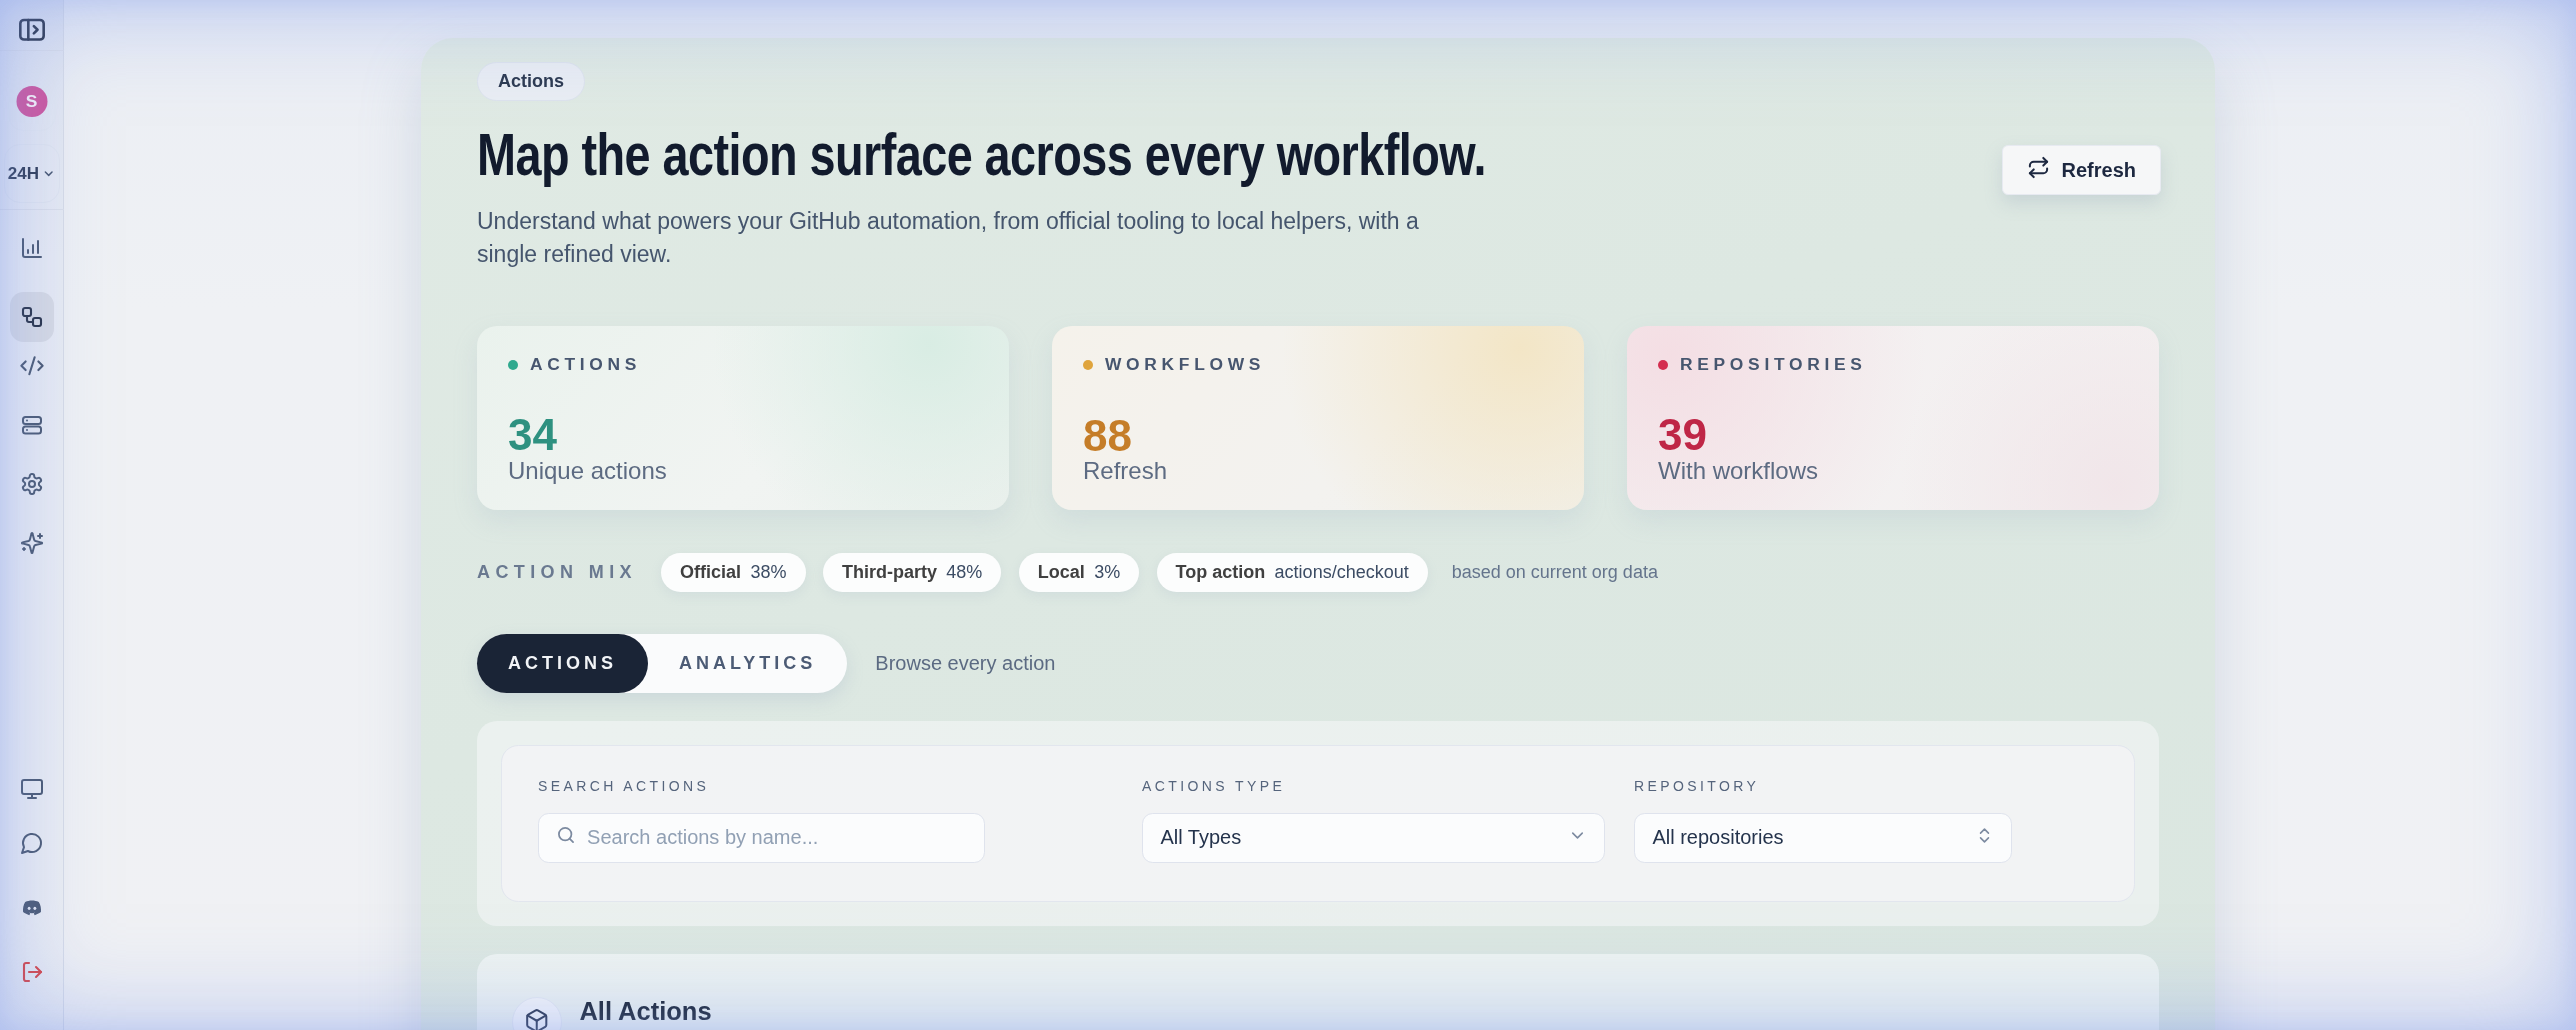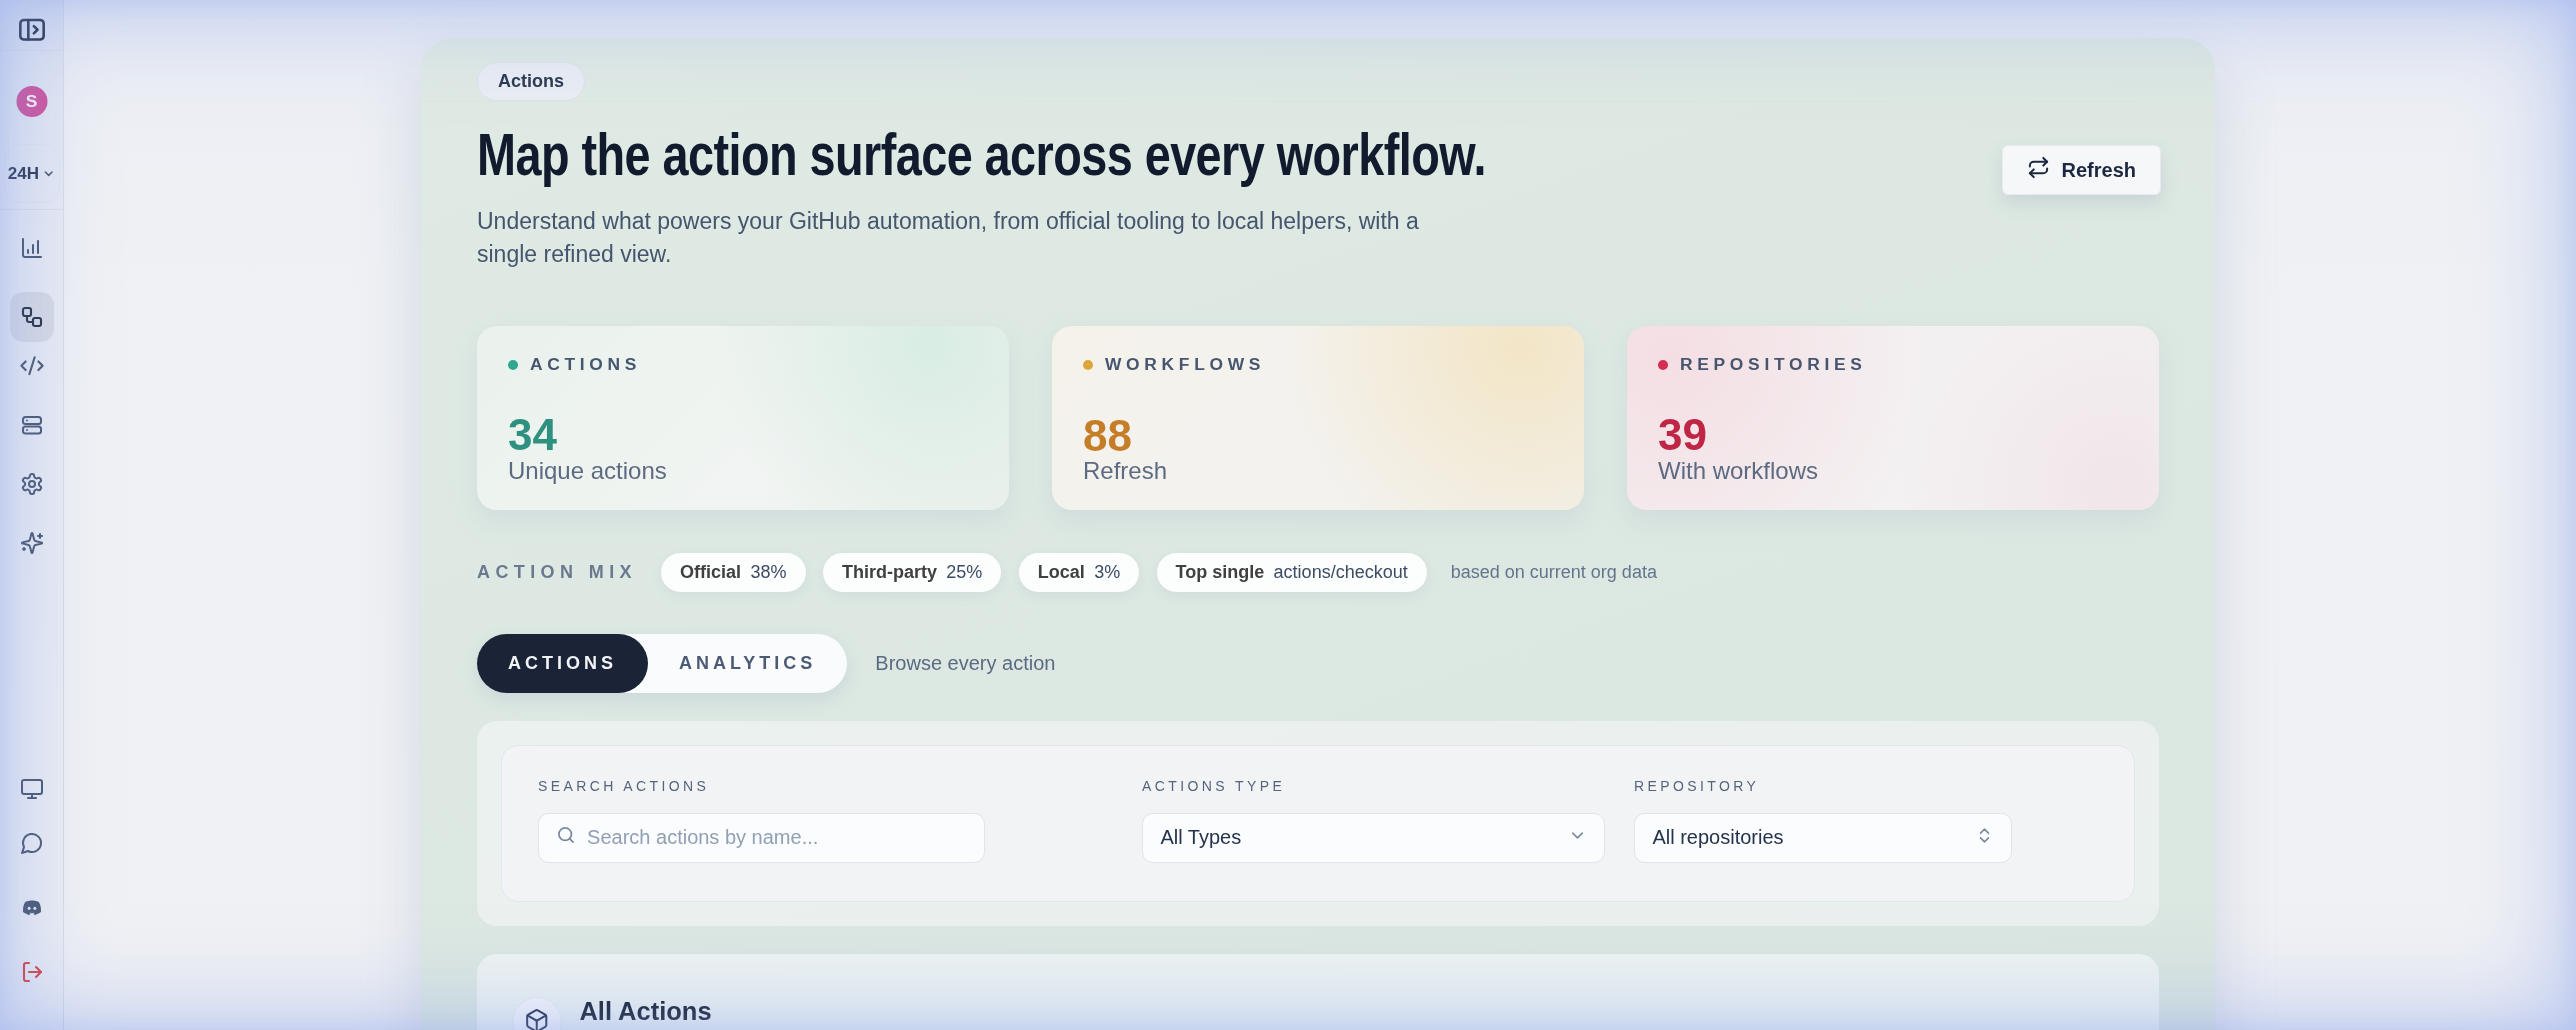--- a/index.html
+++ b/index.html
@@ -302,28 +302,28 @@
 
     
     <div class="mix-row">
       <span class="mix-label">ACTION MIX</span>
       <span class="pill">
         <b>Official</b>
         <span>38%</span>
       </span>
       <span class="pill">
         <b>Third-party</b>
-        <span>25%</span>
+        <span>48%</span>
       </span>
       <span class="pill">
         <b>Local</b>
         <span>3%</span>
       </span>
       <span class="pill">
-        <b>Top single</b>
+        <b>Top action</b>
         <span>actions/checkout</span>
       </span>
       <span class="mix-note">based on current org data</span>
     </div>
 
     
     <div class="tabs-row">
       <div class="tabs">
         <button class="tab active">ACTIONS</button>
         <button class="tab">ANALYTICS</button>

